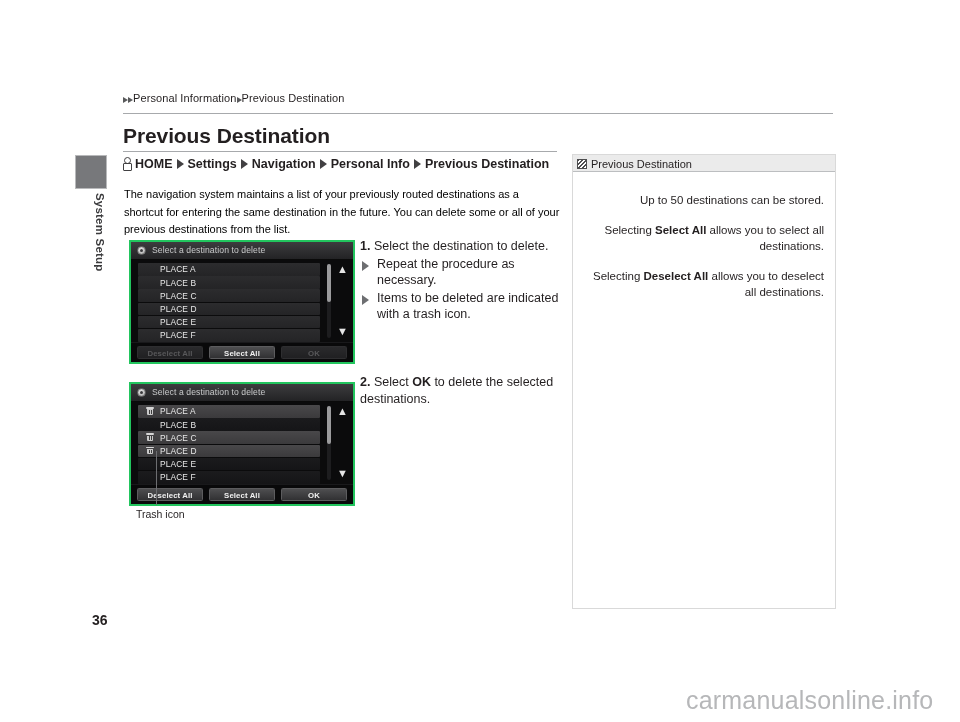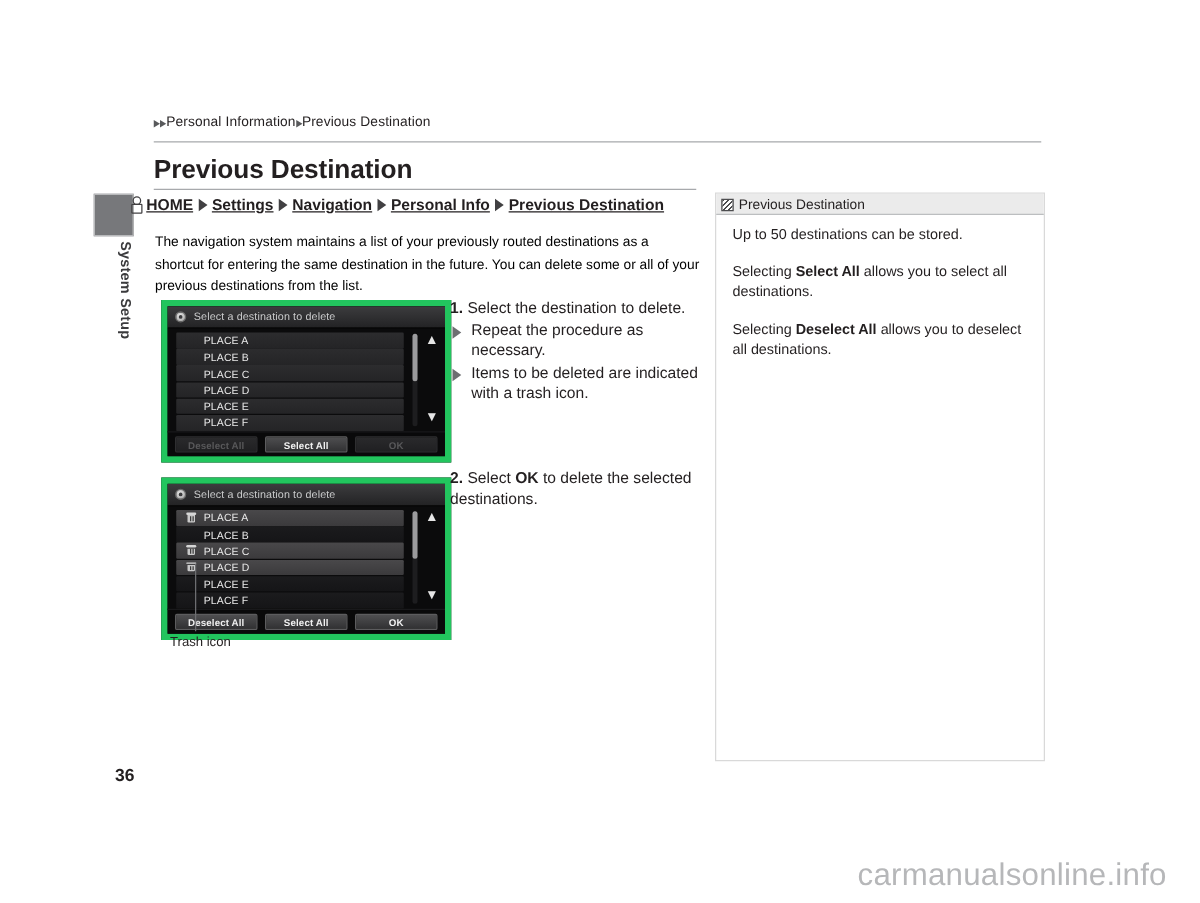--- a/index.html
+++ b/index.html
@@ -86,27 +86,26 @@
     left: 123px;
     top: 151px;
     width: 434px;
     height: 1px;
     background: #a7a9ac;
   }
 
   
   .menu-path {
     position: absolute;
-    left: 105px;
+    left: 123px;
     top: 157px;
     font-size: 12.5px;
     font-weight: bold;
     white-space: nowrap;
     color: #231f20;
-    text-decoration: underline;
   }
   .home-icon {
     display: inline-block;
     width: 9px;
     height: 14px;
     position: relative;
     vertical-align: -3px;
     margin-right: 3px;
   }
   .home-icon:before {
@@ -143,21 +142,21 @@
     width: 436px;
     font-size: 11px;
     line-height: 17.5px;
     color: #000000;
   }
 
   
   .navshot {
     position: absolute;
     background: #000000;
-    border: 5px solid #22c55e;
+    border: 2px solid #22c55e;
     width: 222px;
     height: 120px;
     overflow: hidden;
   }
   .navshot.one { left: 129px; top: 240px; }
   .navshot.two { left: 129px; top: 382px; }
 
   .nav-header {
     position: absolute;
     left: 0; top: 0;
@@ -405,21 +404,21 @@
   }
   .note-body {
     position: absolute;
     left: 13px;
     top: 25px;
     width: 238px;
     font-size: 11.5px;
     line-height: 16px;
     color: #231f20;
   }
-  .note-body p { margin: 0 0 14px 0; }
+  .note-body p { margin: 12px 0 14px 0; text-align: right; }
   .note-body p:last-child { margin-bottom: 0; }
 
   
   .page-num {
     position: absolute;
     left: 92px;
     top: 612px;
     font-size: 14px;
     font-weight: bold;
     color: #231f20;

